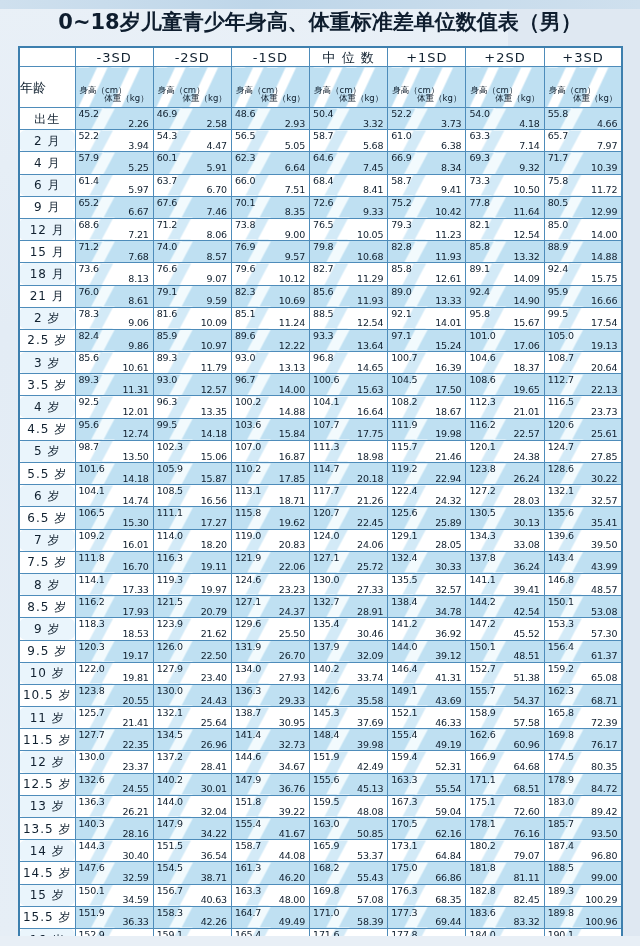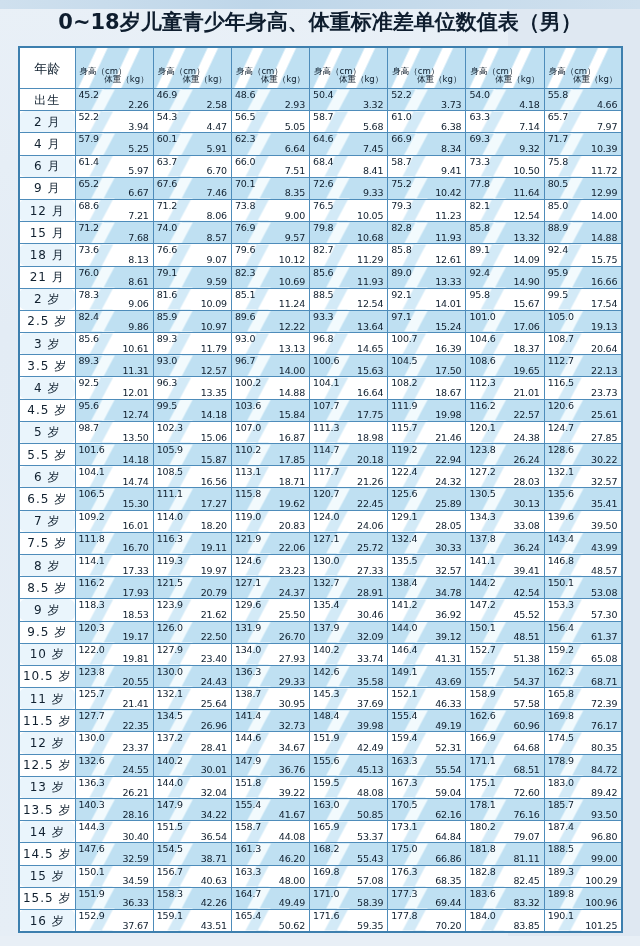--- a/index.html
+++ b/index.html
@@ -64,21 +64,21 @@
   tr.hdr2 th{
     height:40px;
     background:linear-gradient(115deg,#bfe0f2 0%,#bfe0f2 22%,#ffffff 23%,#ffffff 33%,#bfe0f2 34%,#bfe0f2 56%,#ffffff 57%,#ffffff 67%,#bfe0f2 68%,#bfe0f2 100%);
     position:relative;
     font-weight:400;
   }
   th.agehdr{
     background:#ffffff !important;
     font-size:13px;
     color:#10202f;
-    text-align:center;
+    text-align:left;
     font-family:"DejaVu Sans","Liberation Sans",sans-serif;
   }
   .unitbox{position:relative;width:100%;height:40px;}
   .u-h{
     position:absolute;left:4px;top:19px;
     font-size:8.5px;color:#0d1c2b;
     font-family:"DejaVu Sans","Liberation Sans",sans-serif;
     white-space:nowrap;
   }
   .u-w{
@@ -151,20 +151,30 @@
         <col class="age">
           <col class="sd">
           <col class="sd">
           <col class="sd">
           <col class="sd">
           <col class="sd">
           <col class="sd">
           <col class="sd">
       </colgroup>
       <thead>
+        <tr class="hdr1">
+          <th class="blank"></th>
+          <th>-3SD</th>
+          <th>-2SD</th>
+          <th>-1SD</th>
+          <th>中 位 数</th>
+          <th>+1SD</th>
+          <th>+2SD</th>
+          <th>+3SD</th>
+        </tr>
         <tr class="hdr2">
           <th class="agehdr">年龄</th>
           <th>
               <div class="unitbox">
                 <span class="u-h">身高（cm）</span>
                 <span class="u-w">体重（kg）</span>
               </div>
             </th>
           <th>
               <div class="unitbox">

